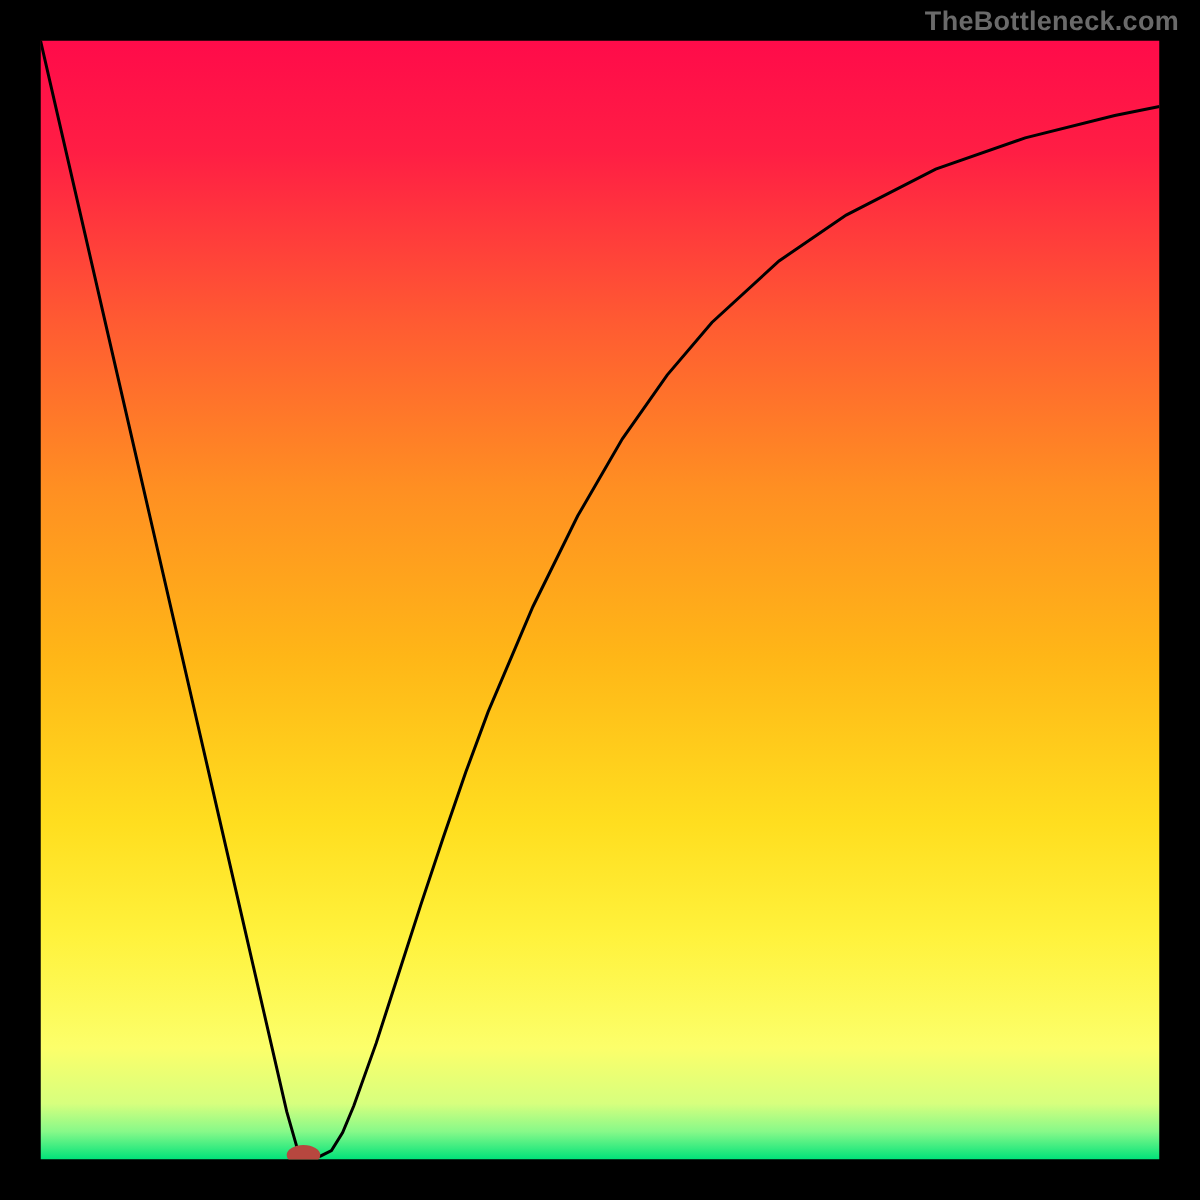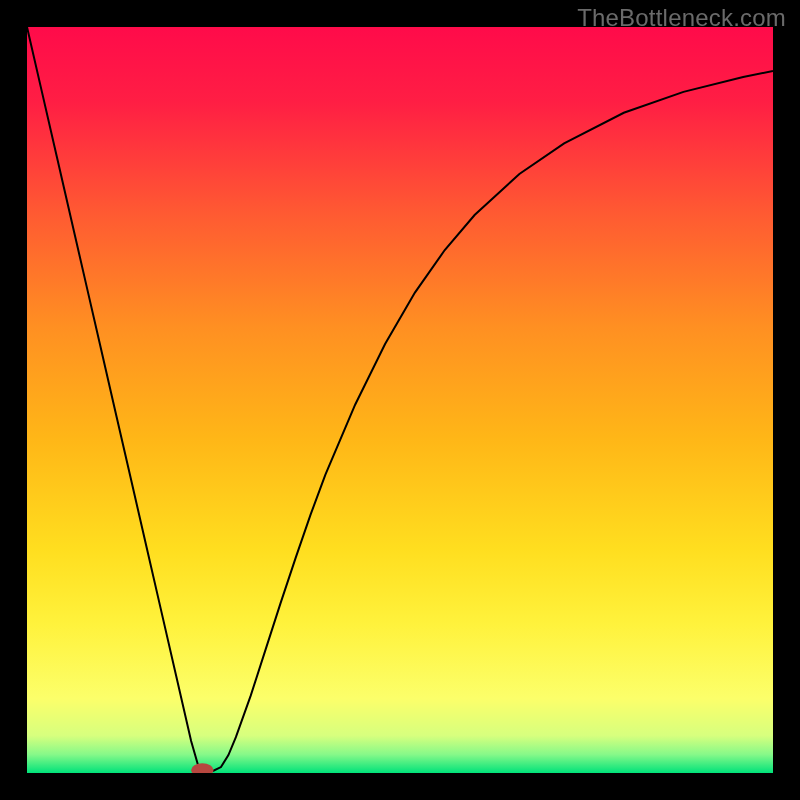--- a/index.html
+++ b/index.html
@@ -17,23 +17,23 @@
     top: 27px;
     width: 746px;
     height: 746px;
     box-sizing: border-box;
   }
   .watermark {
     position: absolute;
     top: 4px;
     right: 14px;
     color: #6a6a6a;
-    font-size: 24px;
+    font-size: 18px;
     letter-spacing: 0.2px;
-    font-weight: 400;
+    font-weight: 700;
     user-select: none;
   }
   svg { display: block; }
 </style>
 </head>
 <body>
 
 <div class="watermark">TheBottleneck.com</div>
 
 <div class="frame">

